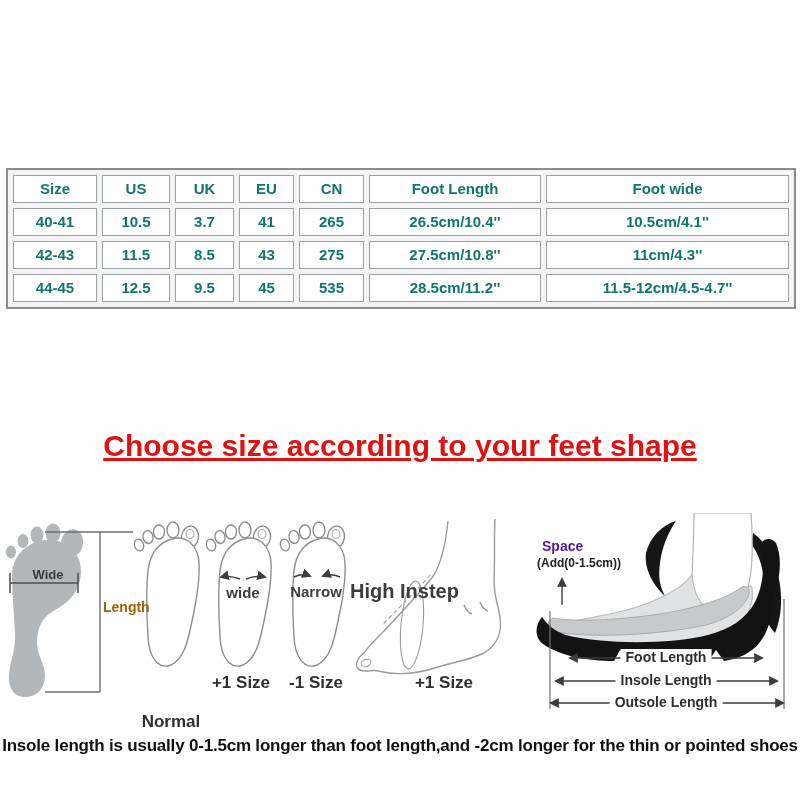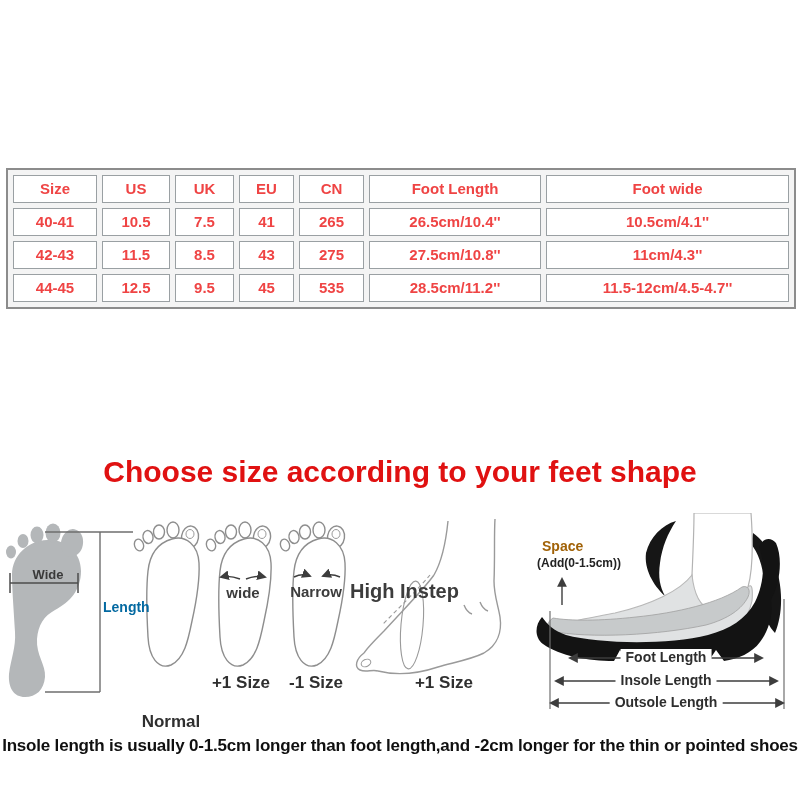--- a/index.html
+++ b/index.html
@@ -5,43 +5,43 @@
   html,body{margin:0;padding:0;background:#fff;}
   .page{position:relative;width:800px;height:800px;background:#fff;overflow:hidden;
         font-family:"Liberation Sans", sans-serif;}
 
   
   table.size-table{position:absolute;left:6px;top:168px;width:790px;
     border:2px solid #8c8c8c;border-collapse:separate;border-spacing:5px;
     background:#f4f4f4;table-layout:fixed;}
   table.size-table th,table.size-table td{
     border:1px solid #9aa0a3;background:#fff;text-align:center;
-    font-weight:bold;font-size:15px;color:#ef4444;padding:0;height:26px;line-height:26px;
+    font-weight:bold;font-size:15px;color:#0f766e;padding:0;height:26px;line-height:26px;
     overflow:hidden;white-space:nowrap;}
 
   
-  .title{position:absolute;left:0;top:455px;width:800px;margin:0;text-align:center;
-    font-size:30px;font-weight:bold;color:#e01111;}
+  .title{position:absolute;left:0;top:429px;width:800px;margin:0;text-align:center;
+    font-size:30px;font-weight:bold;color:#e01111;text-decoration:underline;}
 
   
   .diagram{position:absolute;left:0;top:513px;width:800px;height:235px;}
   .diagram svg{position:absolute;left:0;top:0;}
-  .lbl{position:absolute;white-space:nowrap;font-weight:bold;color:#0369a1;}
+  .lbl{position:absolute;white-space:nowrap;font-weight:bold;color:#a16207;}
   .lbl-wide{left:18px;top:54px;width:60px;text-align:center;font-size:13px;color:#3a3a3a;}
   .lbl-length{left:103px;top:86px;font-size:14px;}
   .lbl-caption{font-size:17px;color:#2f2f2f;text-align:center;}
   .lbl-cap-normal{left:134px;top:160px;width:74px;margin-top:39px;}
   .lbl-cap-plus1{left:204px;top:160px;width:74px;}
   .lbl-cap-minus1{left:279px;top:160px;width:74px;}
   .lbl-cap-hi{left:406px;top:160px;width:76px;}
   .lbl-annot{font-size:15px;color:#3c3c3c;text-align:center;}
   .lbl-annot-wide{left:220px;top:71px;width:46px;}
   .lbl-annot-narrow{left:284px;top:70px;width:64px;}
   .lbl-annot-instep{left:350px;top:67px;font-size:20px;}
-  .lbl-space{left:542px;top:25px;font-size:14px;color:#a16207;}
+  .lbl-space{left:542px;top:25px;font-size:14px;color:#4c1d95;}
   .lbl-space-note{left:537px;top:43px;font-size:12px;color:#222;}
   .lbl-meas{background:#fff;padding:0 5px;font-size:14px;color:#2e2e2e;transform:translateX(-50%);}
   .lbl-meas-foot{left:666px;top:136px;}
   .lbl-meas-insole{left:666px;top:159px;}
   .lbl-meas-outsole{left:666px;top:181px;}
 
   
   .footnote{position:absolute;left:0;top:736px;width:800px;margin:0;text-align:center;
     font-size:17px;font-weight:bold;color:#101010;letter-spacing:-0.2px;}
 </style>
@@ -68,21 +68,21 @@
         <th>EU</th>
         <th>CN</th>
         <th>Foot Length</th>
         <th>Foot wide</th>
       </tr>
     </thead>
     <tbody>
       <tr>
         <td>40-41</td>
         <td>10.5</td>
-        <td>7.5</td>
+        <td>3.7</td>
         <td>41</td>
         <td>265</td>
         <td>26.5cm/10.4''</td>
         <td>10.5cm/4.1''</td>
       </tr>
       <tr>
         <td>42-43</td>
         <td>11.5</td>
         <td>8.5</td>
         <td>43</td>

